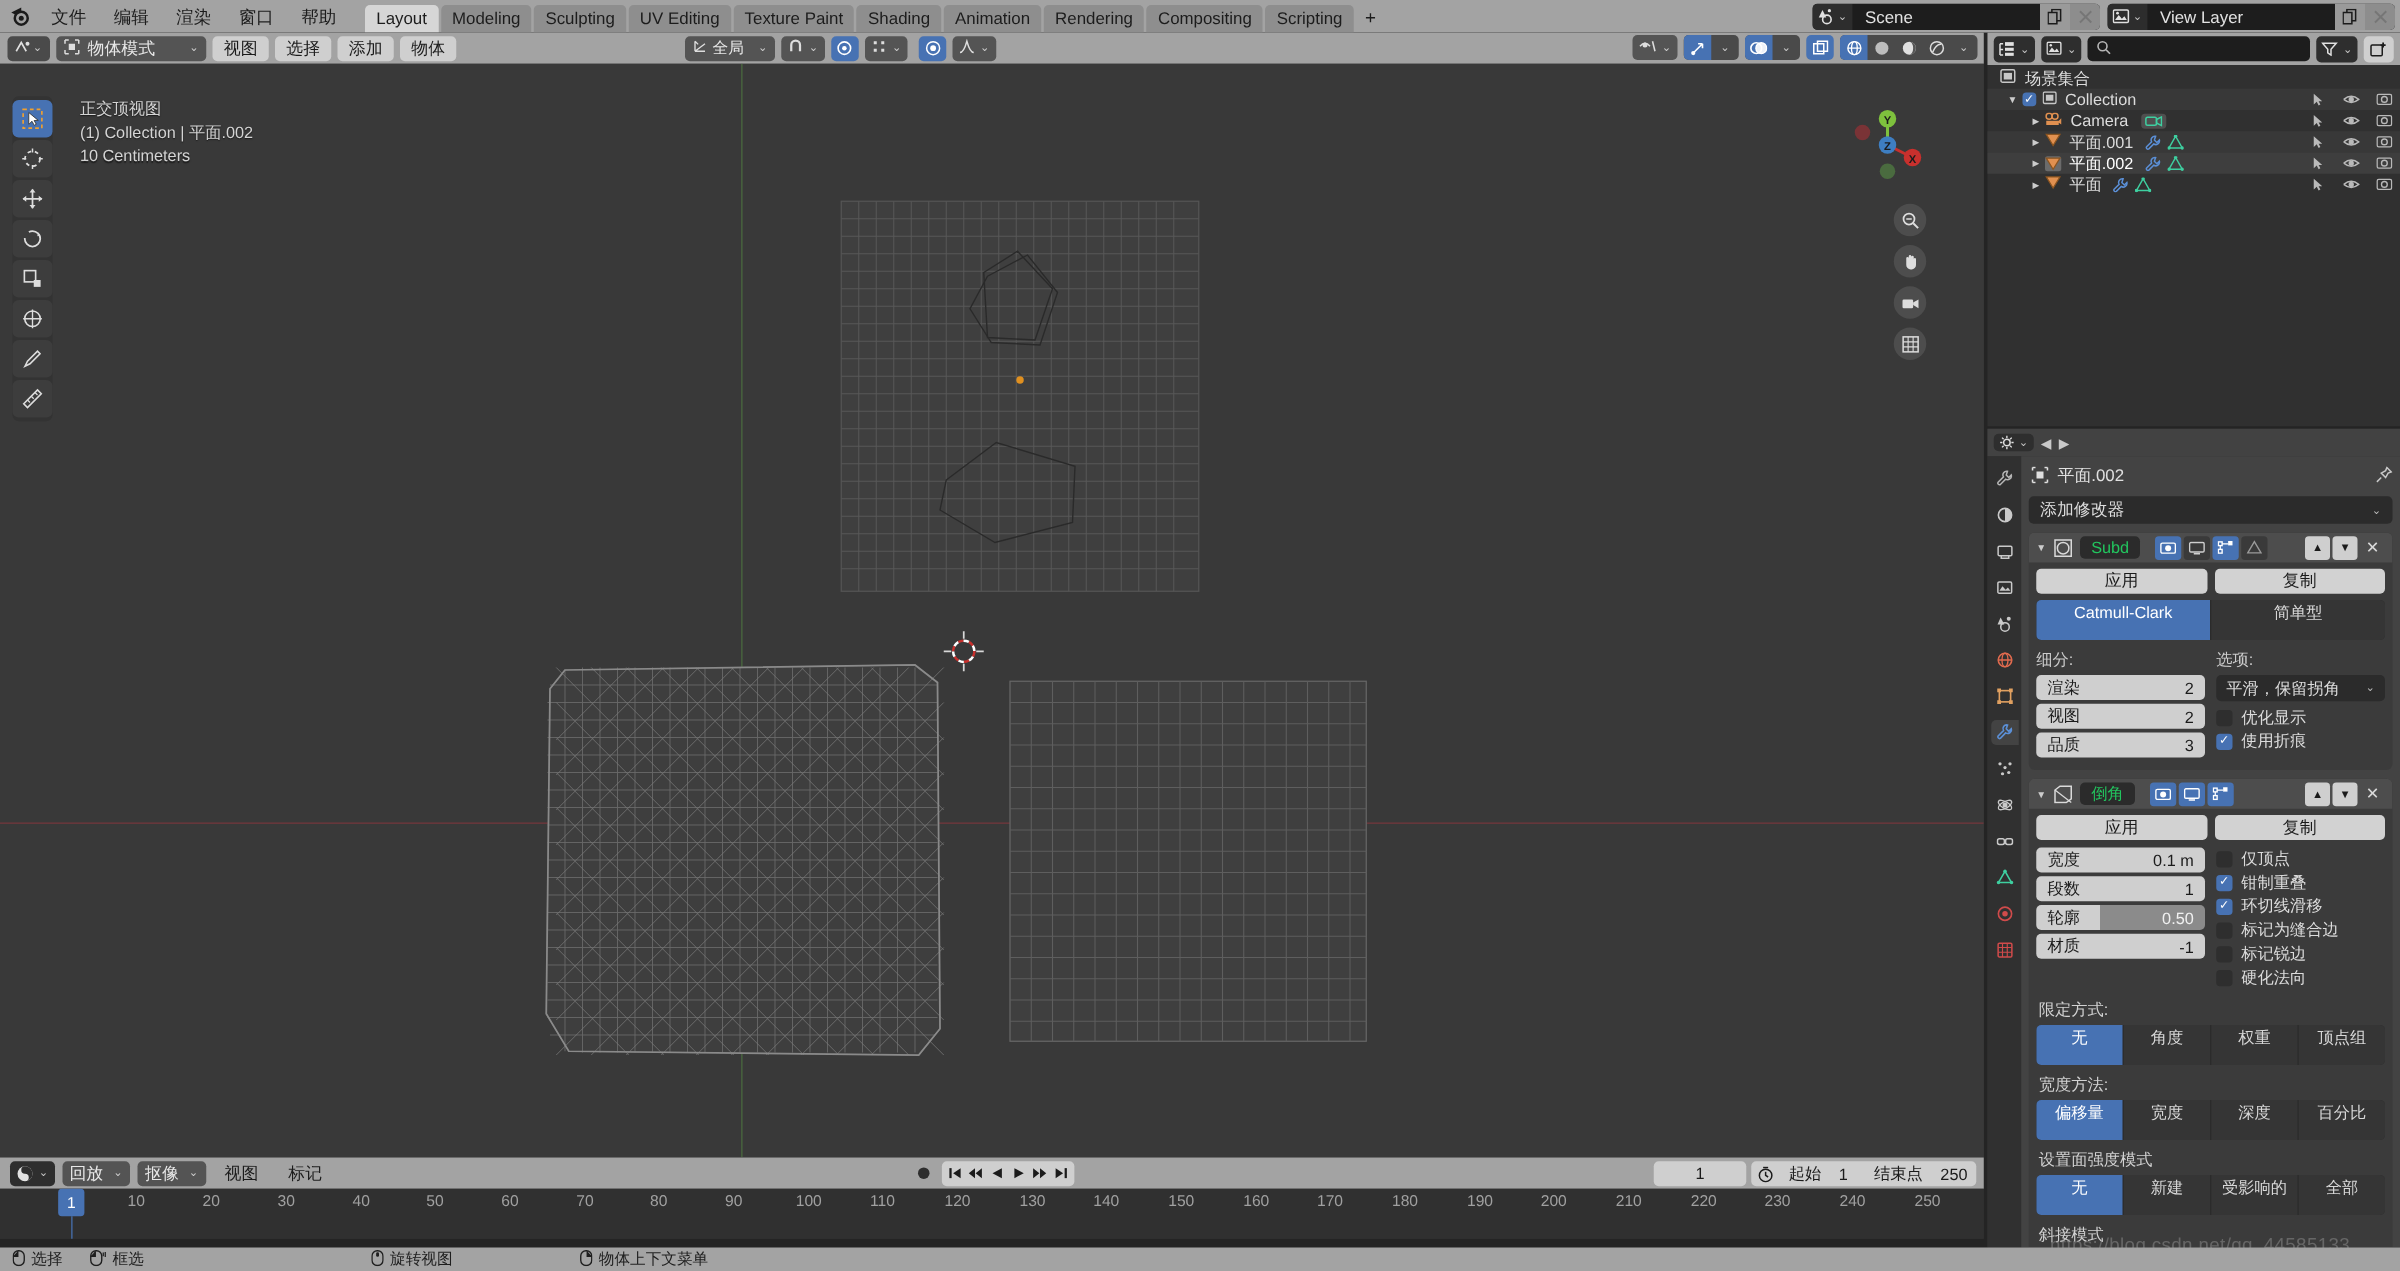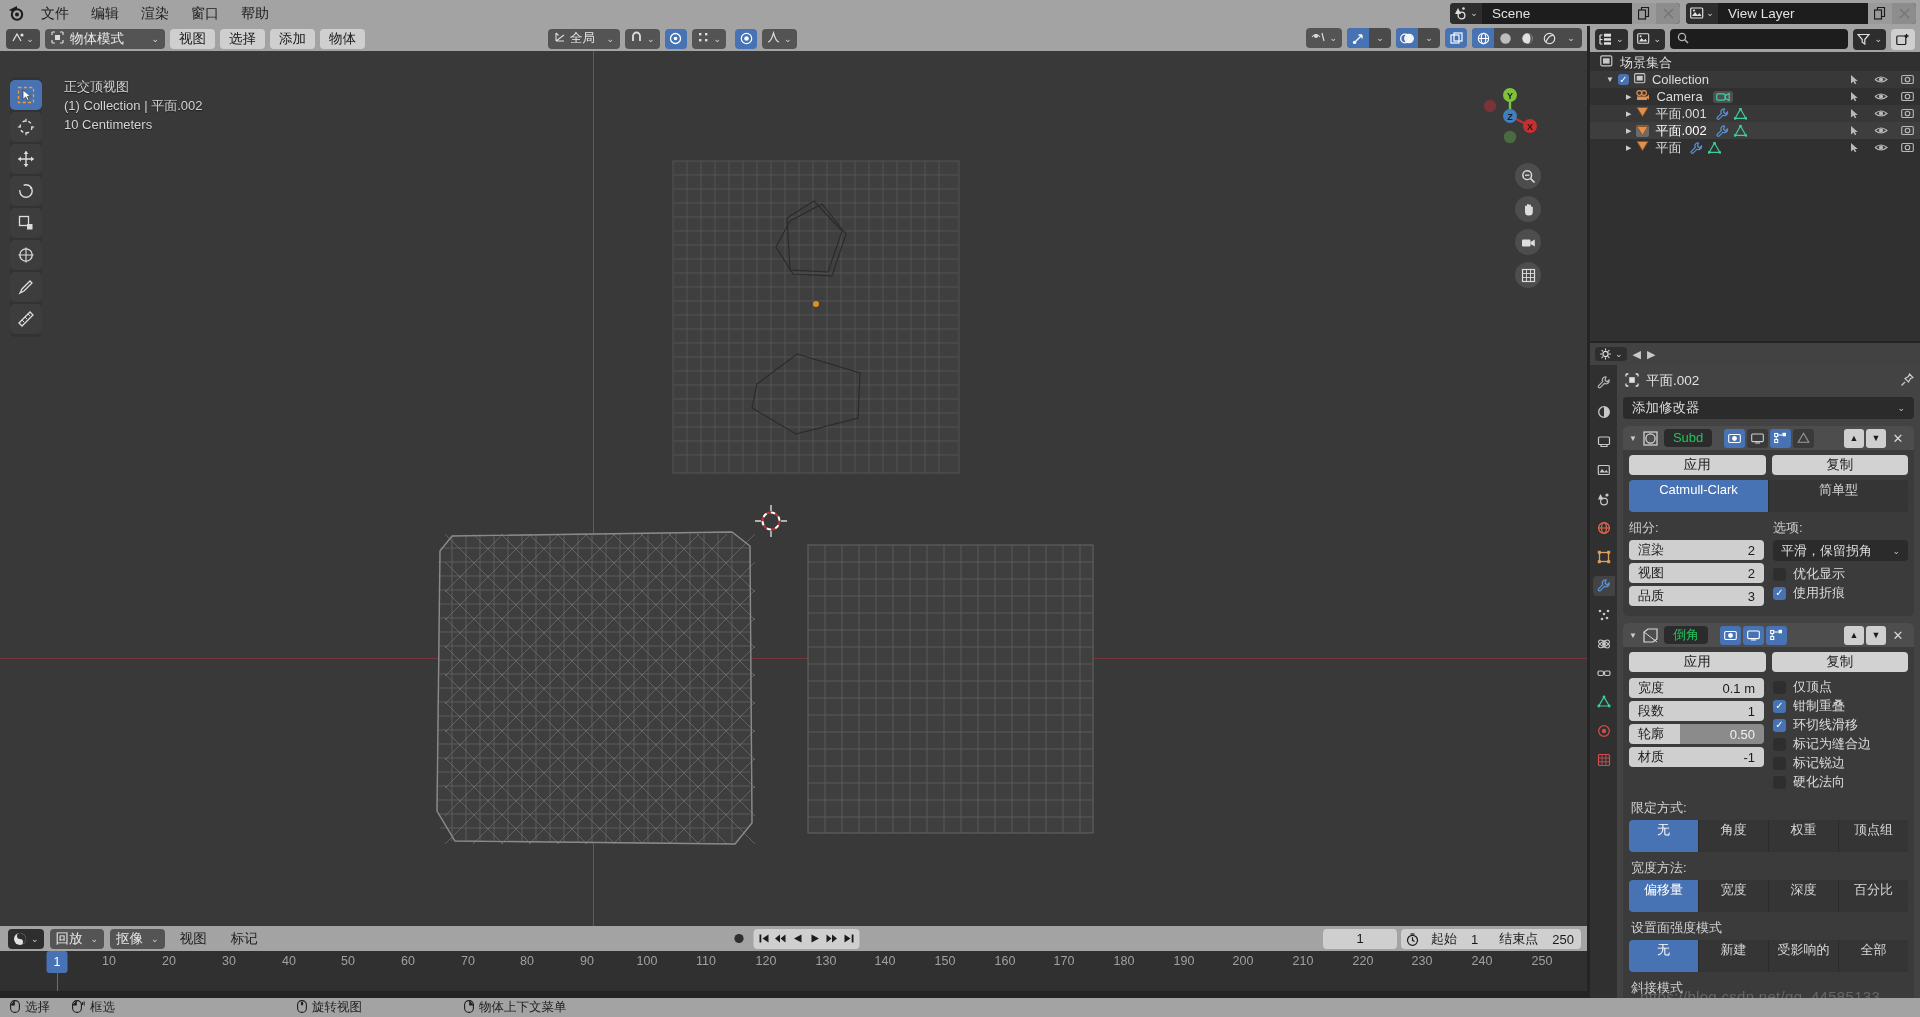--- a/index.html
+++ b/index.html
@@ -136,20 +136,33 @@
         <circle cx="12" cy="10.5" r="5.2" fill="none" stroke="#1c1c1c" stroke-width="2"></circle>
         <circle cx="12" cy="10.5" r="2" fill="#1c1c1c"></circle>
       </svg>
     </div>
     <div class="tmenu">文件</div>
     <div class="tmenu">编辑</div>
     <div class="tmenu">渲染</div>
     <div class="tmenu">窗口</div>
     <div class="tmenu">帮助</div>
 
+    <div class="wstabs">
+      <div class="wstab active">Layout</div>
+      <div class="wstab">Modeling</div>
+      <div class="wstab">Sculpting</div>
+      <div class="wstab">UV Editing</div>
+      <div class="wstab">Texture Paint</div>
+      <div class="wstab">Shading</div>
+      <div class="wstab">Animation</div>
+      <div class="wstab">Rendering</div>
+      <div class="wstab">Compositing</div>
+      <div class="wstab">Scripting</div>
+      <div class="wstab plus">+</div>
+    </div>
 
     <div class="topbar-right">
       <div class="idblock">
         <div class="idicon">
           <svg width="15" height="14" viewBox="0 0 15 14">
             <path d="M4 2 L7 8 L1 8 Z" fill="#e0e0e0"></path>
             <circle cx="9.5" cy="2.5" r="1.3" fill="#e0e0e0"></circle>
             <circle cx="7.5" cy="9.5" r="3.4" fill="none" stroke="#e0e0e0" stroke-width="1.3"></circle>
           </svg>
           <span class="chev">⌄</span>

